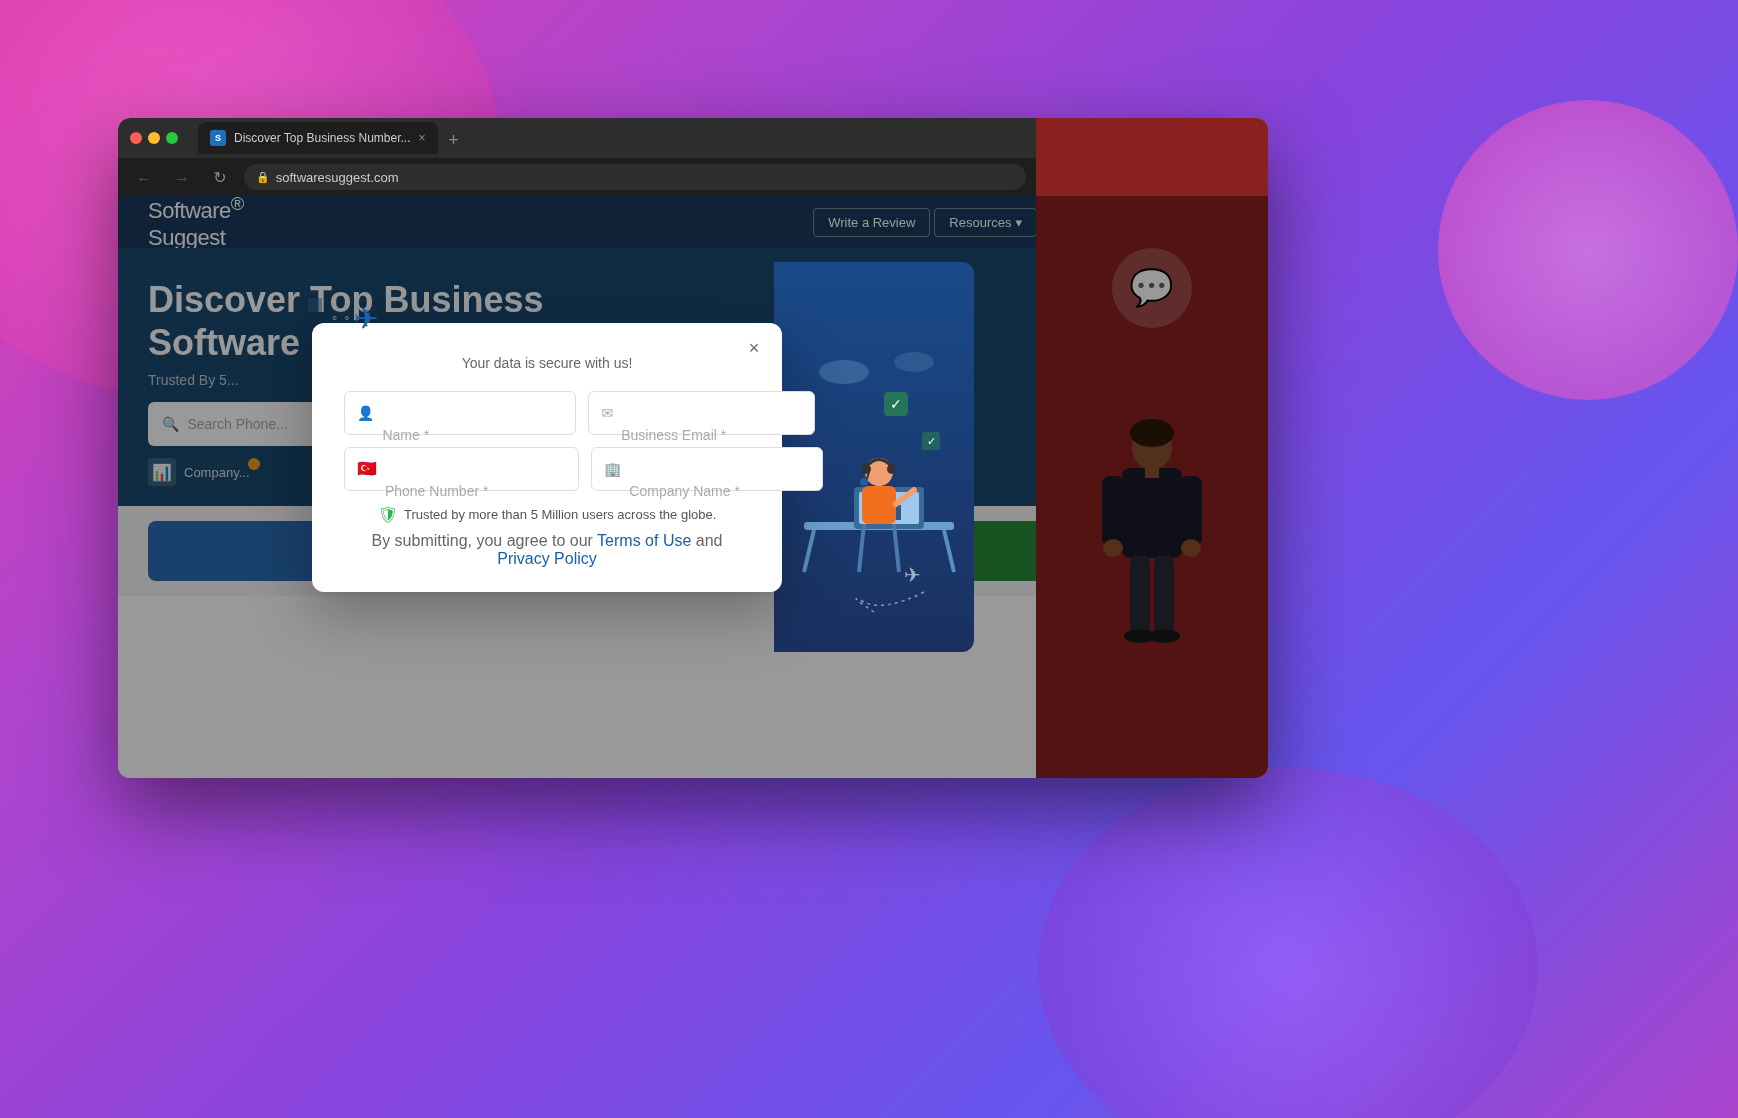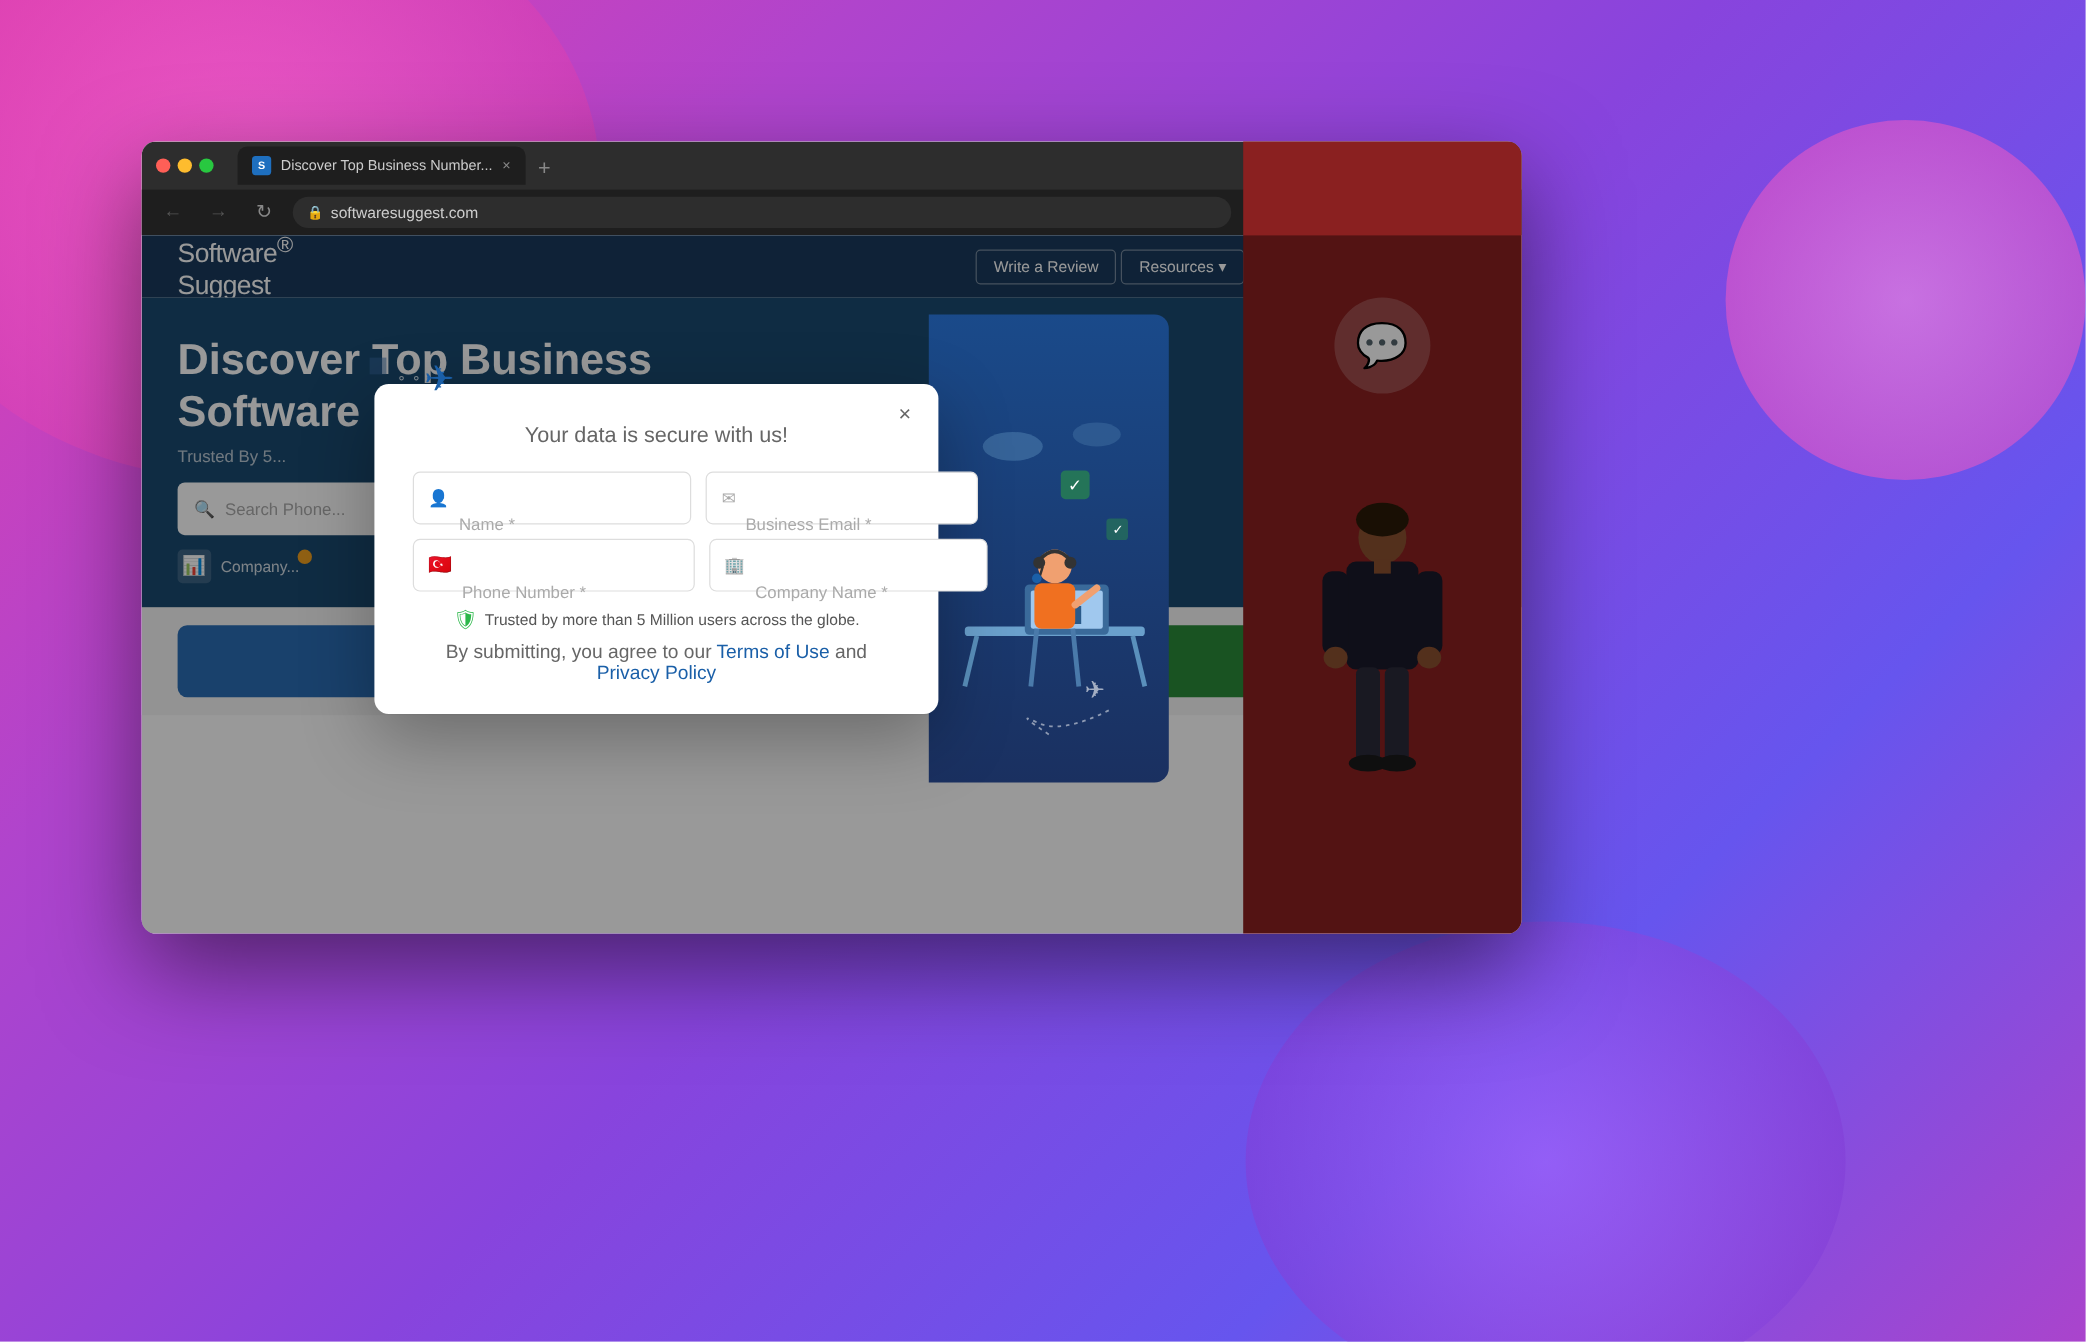--- a/index.html
+++ b/index.html
@@ -387,21 +387,21 @@
     .modal-title {
       font-size: 20px;
       font-weight: 700;
       color: #1a5fa8;
       text-align: center;
       margin-bottom: 6px;
       margin-top: 8px;
     }
 
     .modal-subtitle {
-      font-size: 18px;
+      font-size: 14px;
       color: #666;
       text-align: center;
       margin-bottom: 20px;
     }
 
     .modal-form {
       display: flex;
       flex-direction: column;
       gap: 12px;
     }

